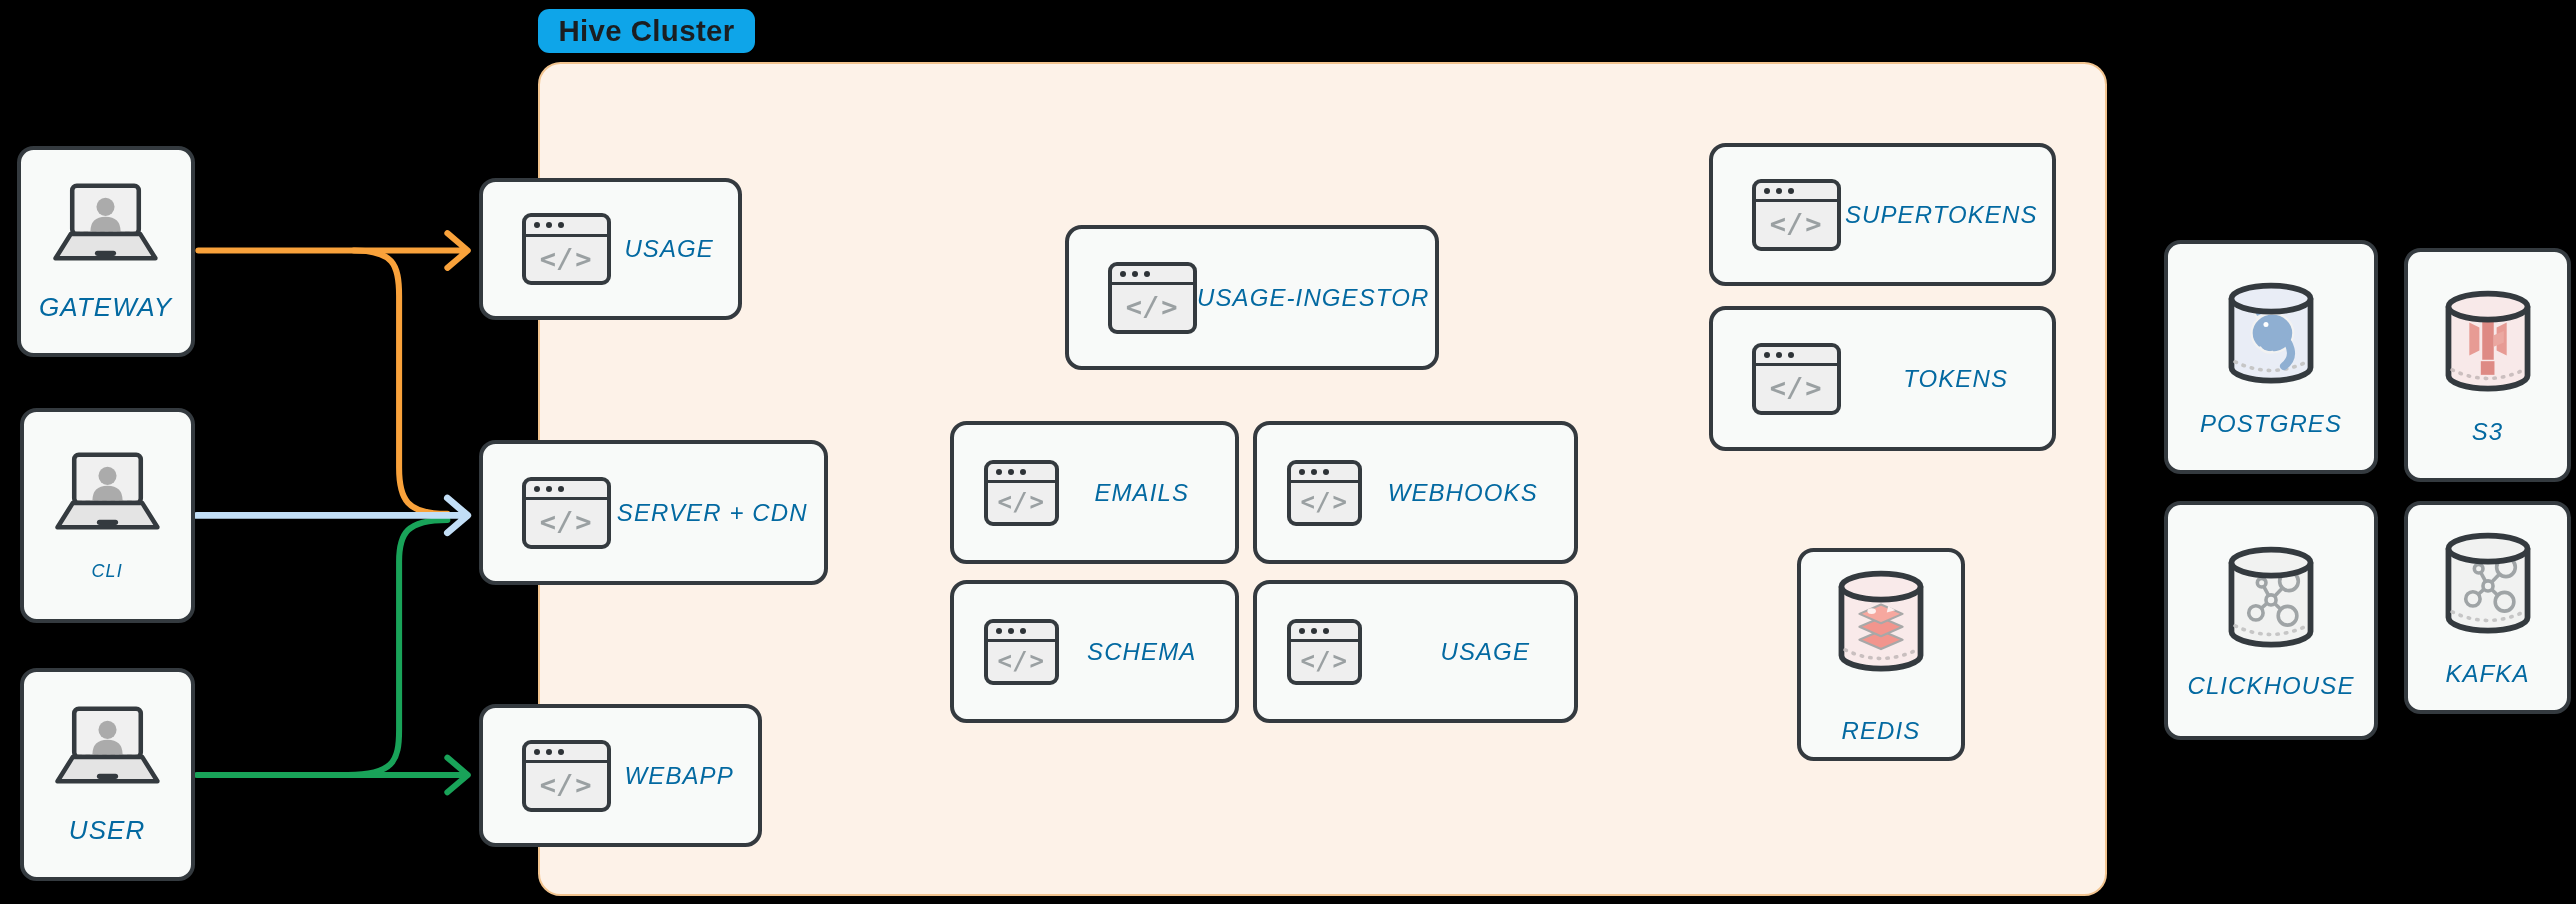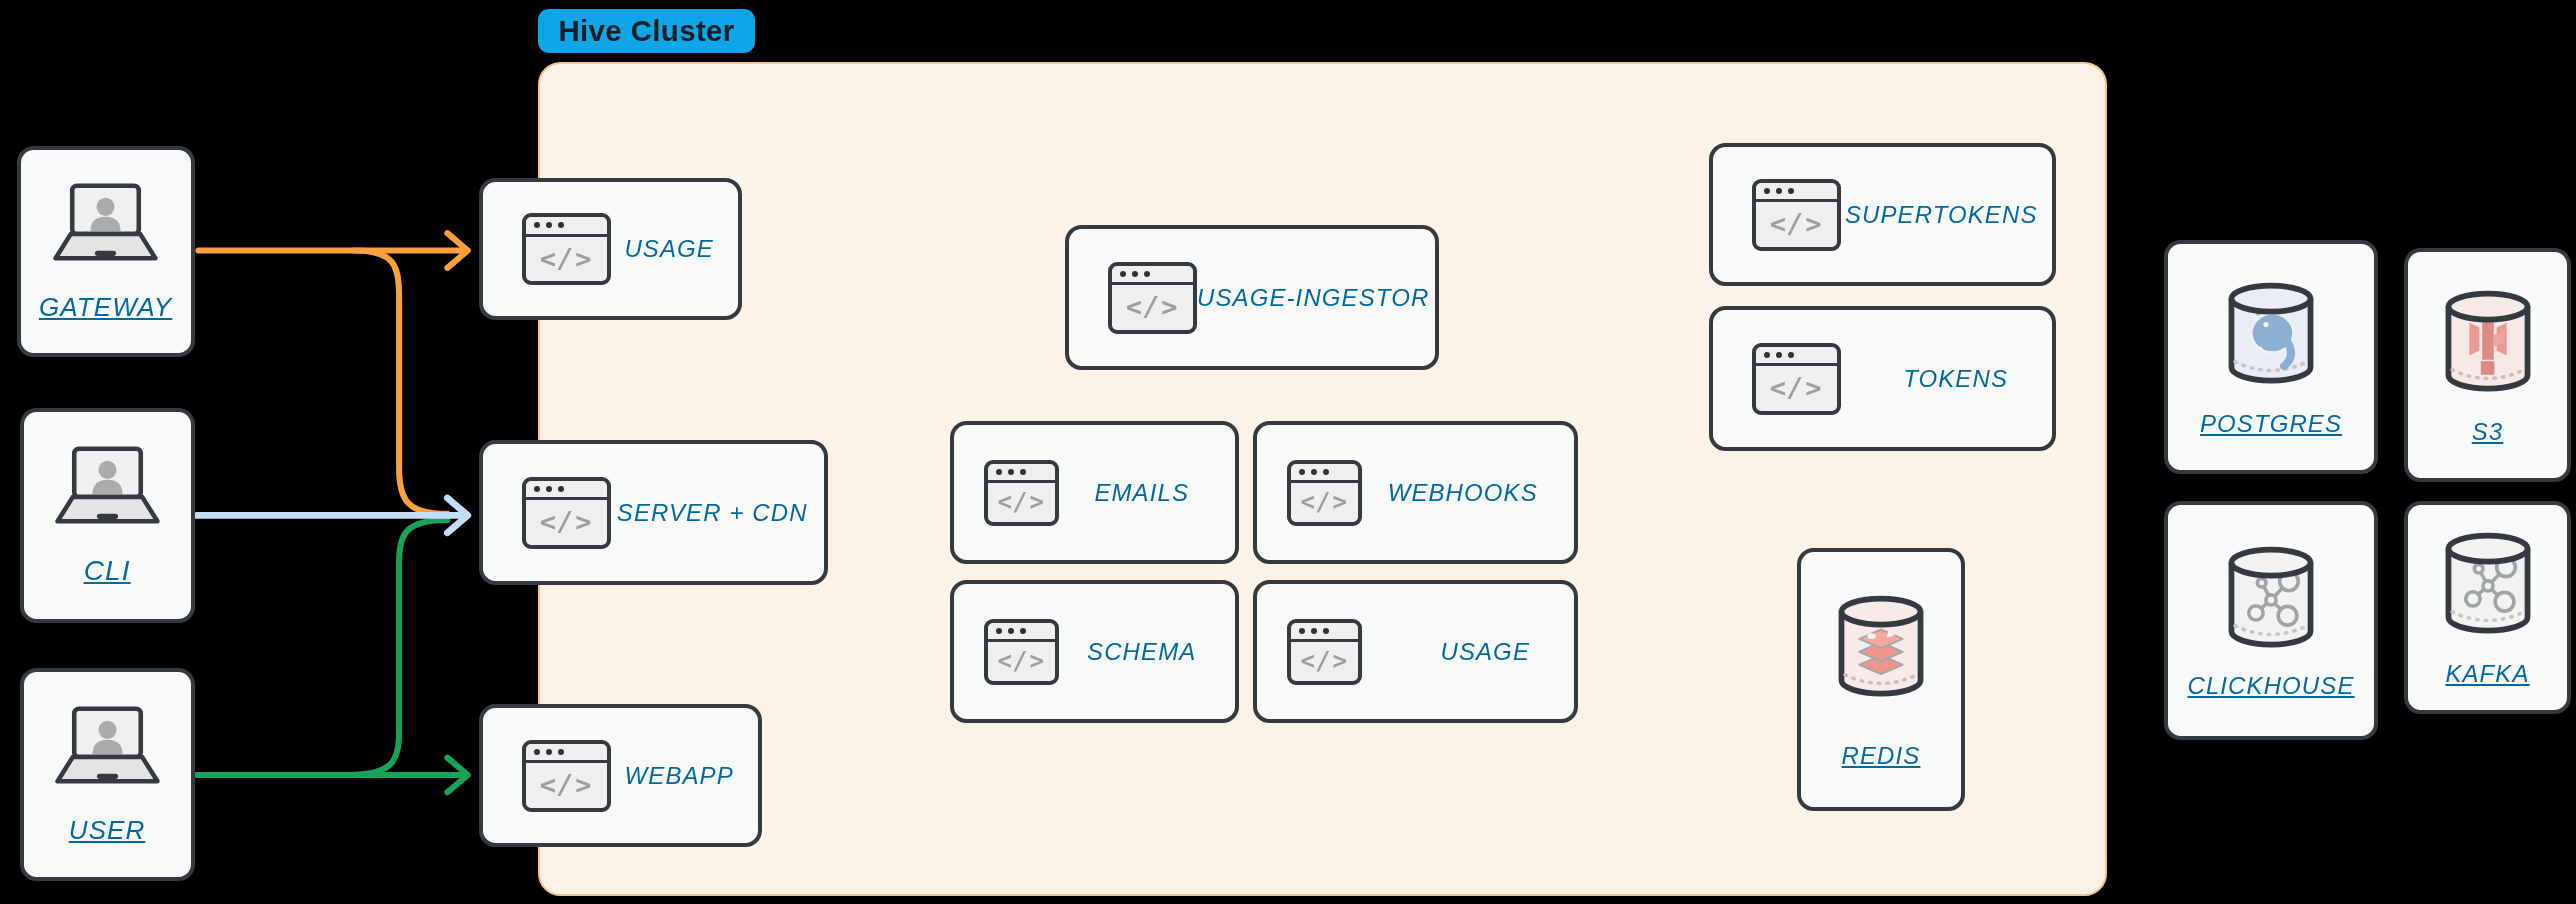--- a/index.html
+++ b/index.html
@@ -32,21 +32,21 @@
              align-items:center;padding-left:7.5px;}
   .bwin .bar i{width:6px;height:6px;border-radius:50%;background:#2E3337;}
   .bwin .code{position:absolute;left:0;right:0;top:18px;bottom:0;display:flex;
               align-items:center;justify-content:center;color:#9AA0A2;
               font:italic 700 27px "DejaVu Sans Mono",monospace;letter-spacing:1.5px;}
   .bwin.smi{width:75px;height:66px;}
   .bwin.smi .code{font-size:24px;}
 
   
   .col{display:flex;flex-direction:column;align-items:center;justify-content:center;gap:26px;}
-  .col .label{text-align:center;text-decoration:underline;}
+  .col .label{text-align:center;}
 
   .arrows{position:absolute;left:0;top:0;z-index:2;}
 </style>
 </head>
 <body>
 
 <div class="canvas">
 
   <svg class="arrows" width="2576" height="904" viewBox="0 0 3412 1198">
     <g fill="none" stroke-linecap="round" stroke-linejoin="round">
@@ -77,21 +77,21 @@
 
   <div class="node col" style="left:19.6px;top:408px;width:175px;height:215px;">
     <svg width="121" height="85" viewBox="0 0 160 112">
       <rect x="36" y="6" width="88" height="64" rx="6" fill="#F0F0F0" stroke="#343A3F" stroke-width="6"></rect>
       <circle cx="80" cy="34" r="12" fill="#ABABAB"></circle>
       <path d="M60 67 Q60 47 80 47 Q100 47 100 67 Z" fill="#ABABAB"></path>
       <line x1="40" y1="68" x2="120" y2="68" stroke="#9B9B9B" stroke-width="3" stroke-dasharray="6 5"></line>
       <path d="M14 102 L146 102 L126 70 L34 70 Z" fill="#E4E4E4" stroke="#343A3F" stroke-width="6" stroke-linejoin="round"></path>
       <rect x="66" y="92" width="28" height="7" rx="3.5" fill="#343A3F"></rect>
     </svg>
-    <span class="label" style="font-size:28px;">CLI</span>
+    <span class="label" style="font-size:18px;">CLI</span>
   </div>
 
   <div class="node col" style="left:19.6px;top:668px;width:175px;height:213px;">
     <svg width="121" height="85" viewBox="0 0 160 112">
       <rect x="36" y="6" width="88" height="64" rx="6" fill="#F0F0F0" stroke="#343A3F" stroke-width="6"></rect>
       <circle cx="80" cy="34" r="12" fill="#ABABAB"></circle>
       <path d="M60 67 Q60 47 80 47 Q100 47 100 67 Z" fill="#ABABAB"></path>
       <line x1="40" y1="68" x2="120" y2="68" stroke="#9B9B9B" stroke-width="3" stroke-dasharray="6 5"></line>
       <path d="M14 102 L146 102 L126 70 L34 70 Z" fill="#E4E4E4" stroke="#343A3F" stroke-width="6" stroke-linejoin="round"></path>
       <rect x="66" y="92" width="28" height="7" rx="3.5" fill="#343A3F"></rect>
@@ -212,21 +212,21 @@
       <span class="bar">
           <i></i>
           <i></i>
           <i></i>
         </span>
       <span class="code">&lt;/&gt;</span>
     </span>
     <span class="label">TOKENS</span>
   </div>
 
-  <div class="node col" style="left:1797px;top:548px;width:168px;height:263px;gap:37px;">
+  <div class="node col" style="left:1797px;top:548px;width:168px;height:213px;gap:37px;">
     <svg width="102" height="115" viewBox="0 0 140 160">
       <path d="M15 30 L15 126 A55 18 0 0 0 125 126 L125 30" fill="#F9EAEA" stroke="#343A3F" stroke-width="8"></path>
       <path d="M20 118 Q70 142 120 118" fill="none" stroke="#C9BFBF" stroke-width="5" stroke-dasharray="2 10" stroke-linecap="round"></path>
       <g stroke="#A8A8A8" stroke-width="3" stroke-linejoin="round">
         <path d="M40 104 L70 91 L100 104 L70 117 Z" fill="#F2958D"></path>
         <path d="M40 86 L70 73 L100 86 L70 99 Z" fill="#F2958D"></path>
         <path d="M40 68 L70 55 L100 68 L70 81 Z" fill="#F6A89F"></path>
       </g>
       <ellipse cx="57" cy="64" rx="6" ry="4" fill="#FDF0EF"></ellipse>
       <path d="M80 57 L90 63 L78 66 Z" fill="#FDF0EF"></path>

